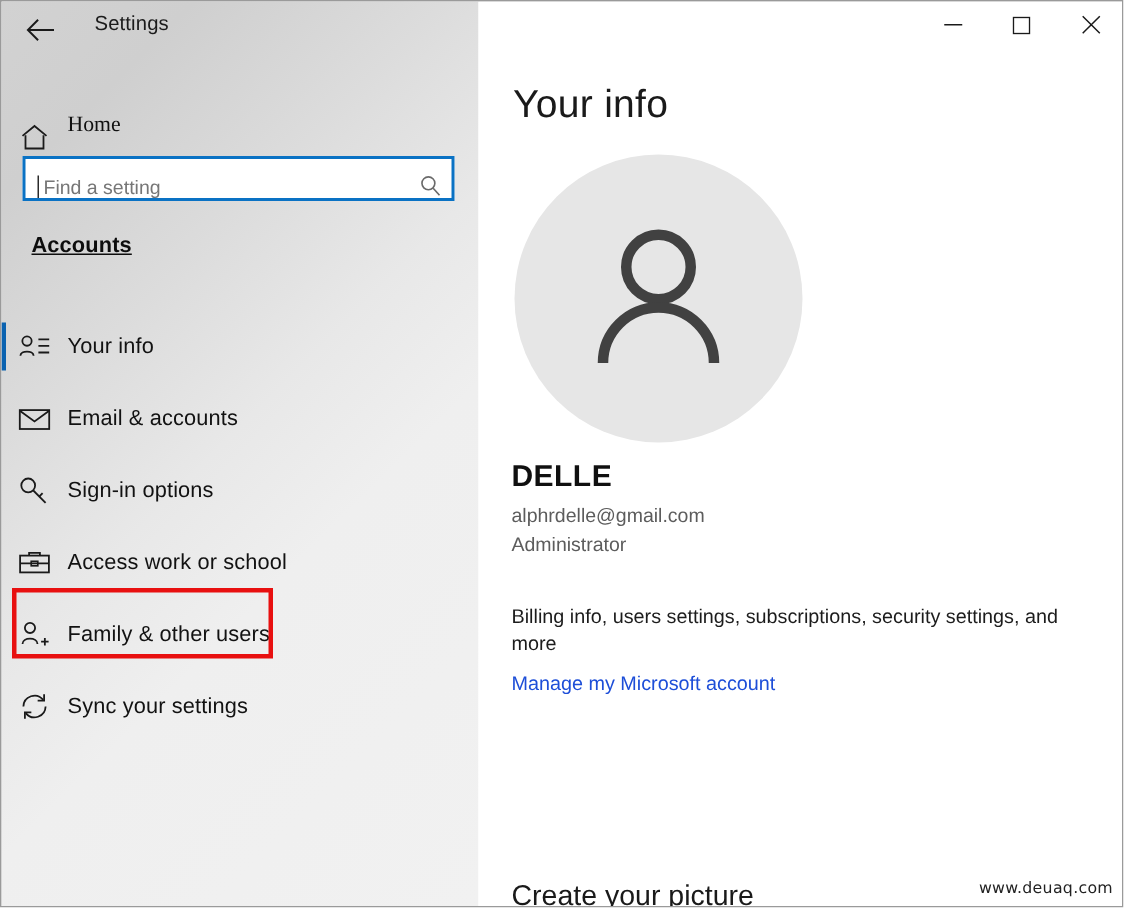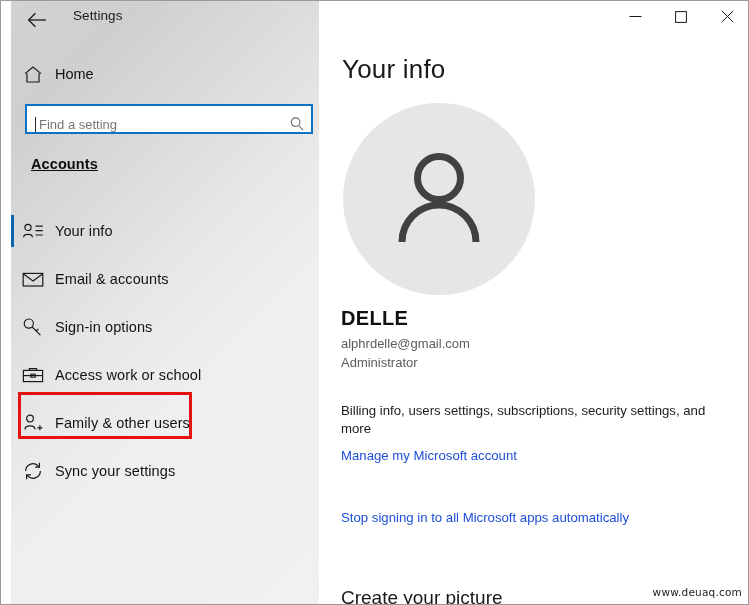--- a/index.html
+++ b/index.html
@@ -15,42 +15,42 @@
     border:1px solid #9a9a9a;
     background:#ffffff;
     overflow:hidden;
   }
 
   
   .sidebar {
     position:absolute; left:0; top:0;
     width:318px; height:605px;
     background:linear-gradient(135deg,#d2d2d2 0%,#cfcfcf 14%,#dcdcdc 32%,#e8e8e8 48%,#efefef 62%,#f1f1f1 100%);
-    margin-left:10px;
   }
   .titlebar-left {
     position:absolute; left:0; top:0; width:318px; height:40px;
   }
   .back-btn {
     position:absolute; left:10px; top:4px;
     width:32px; height:30px;
     display:flex; align-items:center; justify-content:center;
     cursor:pointer;
   }
   .back-btn svg { display:block; }
   .app-title {
     position:absolute; left:62px; top:7px;
     font-size:13.5px; color:#1b1b1b; letter-spacing:.1px;
   }
 
   .home-row {
-    position:absolute; left:0; top:57px;
+    position:absolute; left:0; top:74px;
     width:300px; height:32px;
-    display:flex; align-items:center;
+    display:flex; 
     cursor:pointer;
+    font-family:Liberation Serif, serif;
   }
   .home-icon { width:44px; display:flex; justify-content:center; align-items:center; }
   .home-label { font-size:14.5px; color:#111; }
 
   .search-wrap {
     position:absolute; left:14px; top:103px;
     width:288px; height:30px;
     background:#ffffff;
     border:2px solid #0a72c4;
     display:flex; align-items:flex-end;
@@ -323,19 +323,18 @@
       </svg>
     </div>
 
     <div class="acct-name">DELLE</div>
     <div class="acct-email">alphrdelle@gmail.com</div>
     <div class="acct-role">Administrator</div>
 
     <div class="desc">Billing info, users settings, subscriptions, security settings, and more</div>
 
     <a class="link link1">Manage my Microsoft account</a>
-    <a class="link link2">Stop signing in to all Microsoft apps automatically</a>
 
     <div class="sub-title">Create your picture</div>
   </div>
 
   <div class="watermark">www.deuaq.com</div>
 </div>
 
 </body></html>

